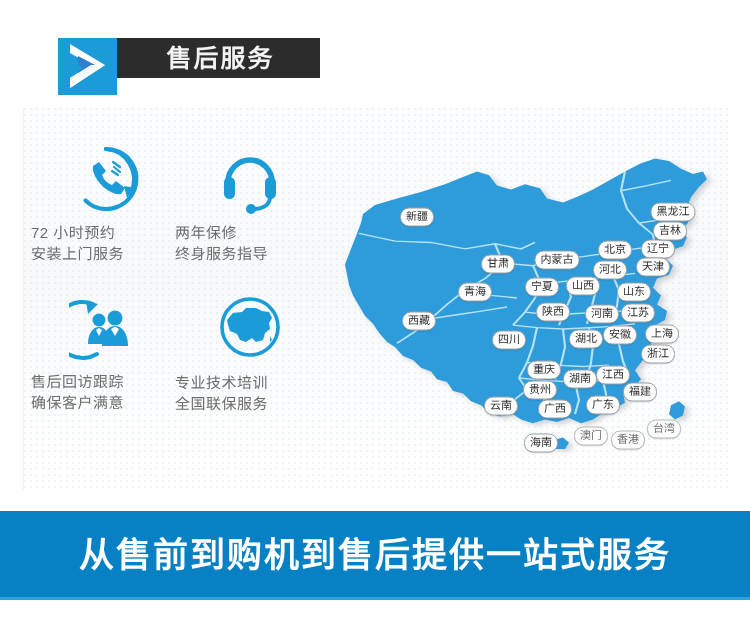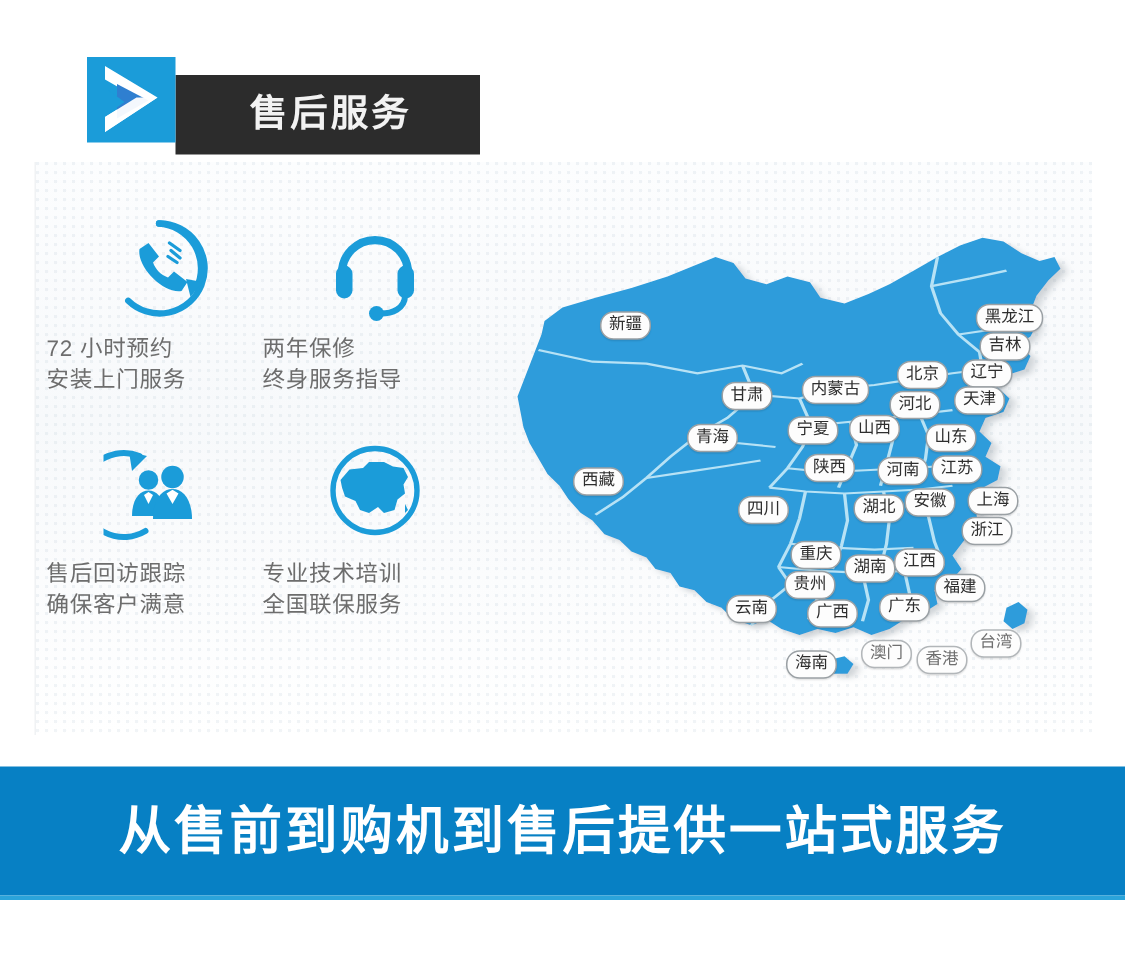--- a/index.html
+++ b/index.html
@@ -9,22 +9,22 @@
     font-family:"Liberation Sans","DejaVu Sans",sans-serif;
     overflow:hidden;position:relative;
   }
   #page{position:relative;width:750px;height:636px;background:#fff;overflow:hidden;}
 
   
   .header{position:absolute;left:58px;top:38px;height:57px;display:flex;align-items:stretch;}
   .logo-box{width:59px;height:57px;background:#1b9cd9;position:relative;flex:none;overflow:hidden;}
   .logo-box svg{position:absolute;left:0;top:0;}
   .title-bar{
-    width:203px;height:53px;background:#2c2c2c;
-    display:flex;align-items:center;justify-content:center;flex:none;margin-top:12px;
+    width:203px;height:40px;background:#2c2c2c;
+    display:flex;align-items:center;justify-content:center;flex:none;
   }
   .title-bar .t{
     color:#f2f2f2;font-size:25px;font-weight:bold;letter-spacing:2px;
     line-height:1;padding-left:4px;
   }
 
   
   .panel{
     position:absolute;left:23px;top:108px;width:704px;height:382px;
     background:
@@ -37,21 +37,21 @@
   
   .features{position:absolute;left:23px;top:128px;width:300px;height:330px;}
   .feature{position:absolute;width:150px;}
   .feature .ico{height:86px;display:flex;align-items:center;justify-content:center;}
   .feature .cap{
     color:#6d6d6d;font-size:15px;line-height:21px;letter-spacing:.5px;
     white-space:pre-line;
   }
   .f0{left:8px;top:8px;}
   .f1{left:152px;top:8px;}
-  .f2{left:8px;top:158px;}
+  .f2{left:8px;top:158px;font-family:Liberation Serif, serif;}
   .f3{left:152px;top:158px;}
 
   
   .map-wrap{position:absolute;left:335px;top:152px;width:408px;height:310px;}
   .map-wrap svg.mapsvg{position:absolute;left:0;top:0;}
   .plabel{
     position:absolute;
     background:#fdfdfd;
     border:1px solid #9aa0a4;
     border-radius:9px;
@@ -215,21 +215,21 @@
           <path d="M304 110 L330 104 L352 98"></path>
           <path d="M286 60 L312 52 L336 44"></path>
         </g>
       </g>
     </svg>
     <div id="map-labels">
         <div class="plabel" style="left: 82px; top: 64.5833px;">新疆</div>
         <div class="plabel" style="left: 163px; top: 111.729px;">甘肃</div>
         <div class="plabel" style="left: 222px; top: 107.854px;">内蒙古</div>
         <div class="plabel" style="left: 140px; top: 139.5px;">青海</div>
-        <div class="plabel" style="left: 64px; top: 169.208px;">西藏</div>
+        <div class="plabel" style="left: 84px; top: 169.208px; font-family: Liberation Mono, monospace;">西藏</div>
         <div class="plabel" style="left: 207px; top: 134.979px;">宁夏</div>
         <div class="plabel" style="left: 248px; top: 134.333px;">山西</div>
         <div class="plabel" style="left: 218px; top: 160.167px;">陕西</div>
         <div class="plabel" style="left: 267px; top: 162.104px;">河南</div>
         <div class="plabel" style="left: 280px; top: 98.1667px;">北京</div>
         <div class="plabel" style="left: 323px; top: 96.875px;">辽宁</div>
         <div class="plabel" style="left: 275px; top: 118.188px;">河北</div>
         <div class="plabel" style="left: 318px; top: 114.958px;">天津</div>
         <div class="plabel" style="left: 338px; top: 60.0625px;">黑龙江</div>
         <div class="plabel" style="left: 335px; top: 78.7917px;">吉林</div>

